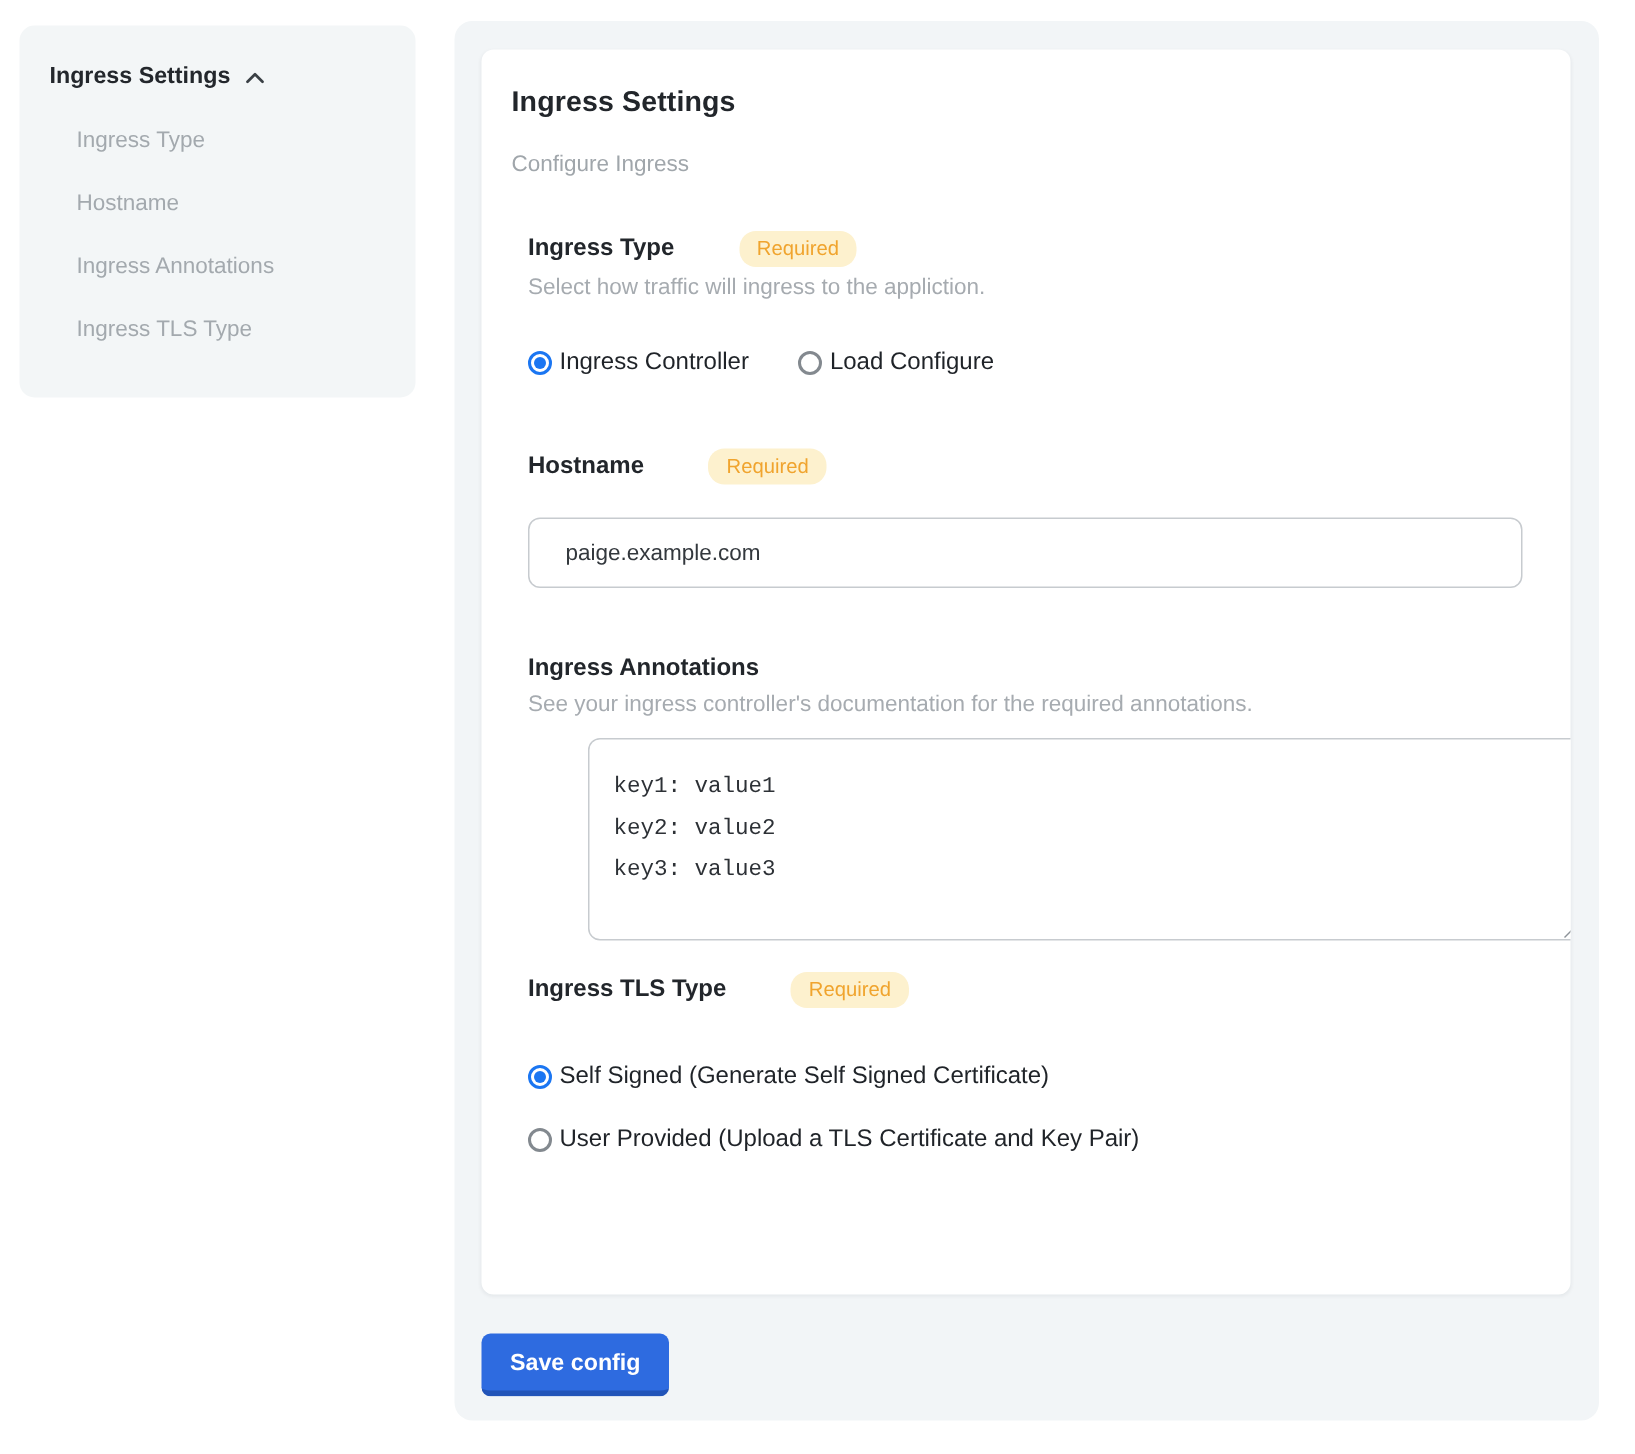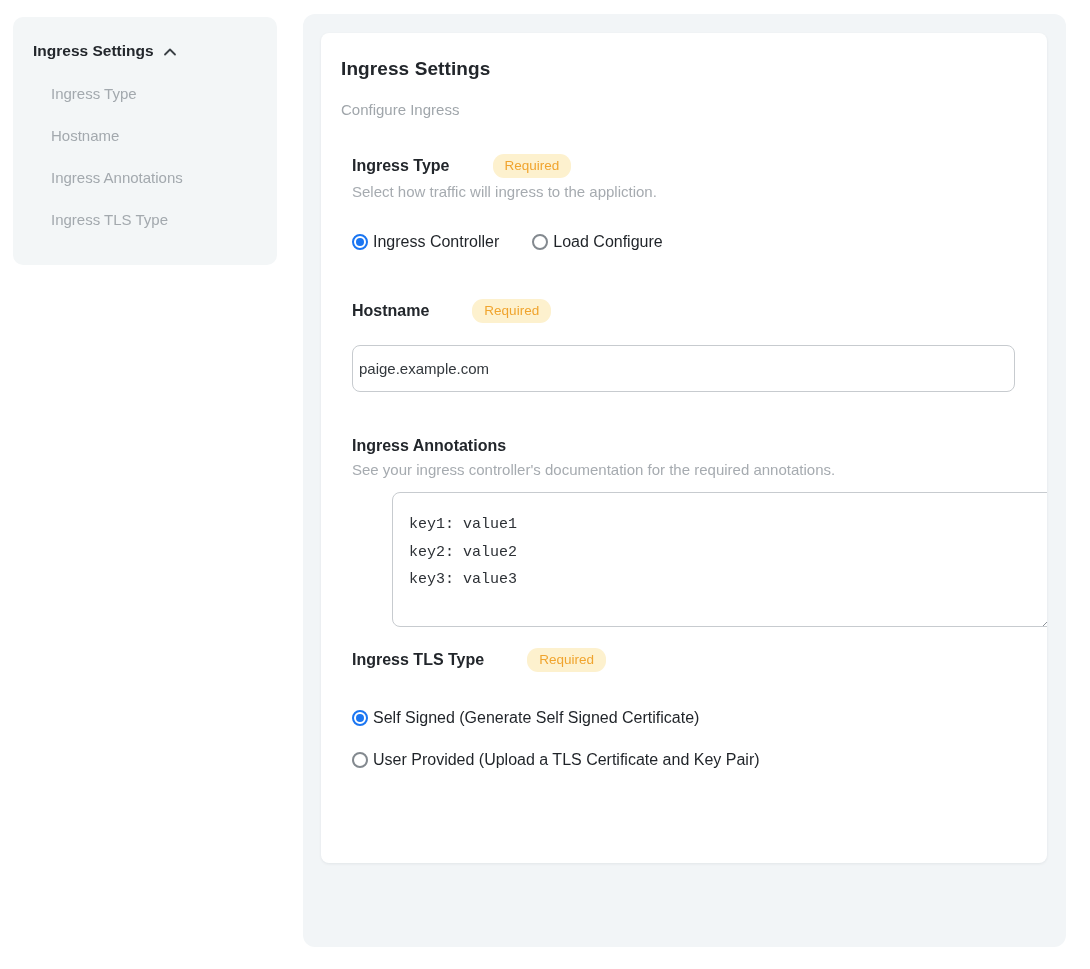--- a/index.html
+++ b/index.html
@@ -85,21 +85,21 @@
     position: absolute; left: 2px; top: 2px;
     width: 8px; height: 8px; border-radius: 50%;
     background: #1b76f2;
   }
   .radio-label { font-size: 16px; color: #1f2328; line-height: 20px; }
 
   
   .text-input {
     width: 663px; height: 47px;
     border: 1px solid #c7cbcf; border-radius: 8px;
-    padding: 0 6px;
+    padding: 0 24px;
     font-family: "Liberation Sans", sans-serif;
     font-size: 15px; color: #33383d;
     background: #ffffff;
     outline: none;
     display: block;
   }
   .default-line { margin-top: 13px; font-size: 14.5px; color: #9ba1a6; }
   .default-line strong { color: #1e2c51; font-weight: 700; }
 
   
@@ -228,13 +228,14 @@
         <span class="radio-label">Self Signed (Generate Self Signed Certificate)</span>
       </div>
       <div class="radio-option second">
         <span class="radio-circle"></span>
         <span class="radio-label">User Provided (Upload a TLS Certificate and Key Pair)</span>
       </div>
     </div>
 
   </section>
 
+  <button class="save-btn">Save config</button>
 </main>
 
 </body></html>

